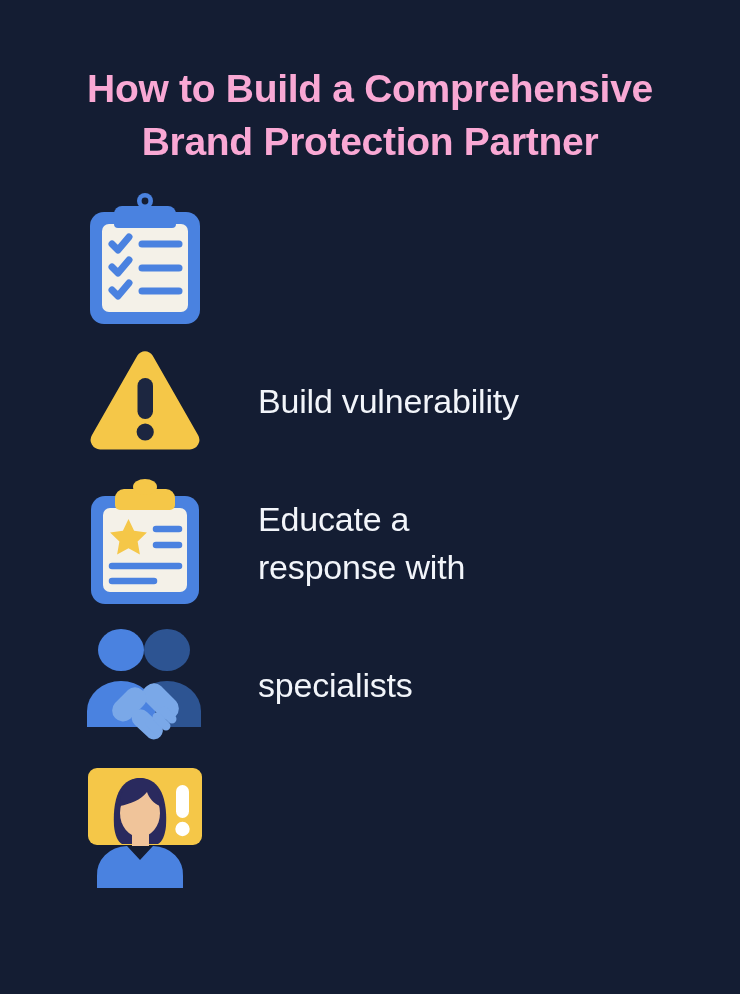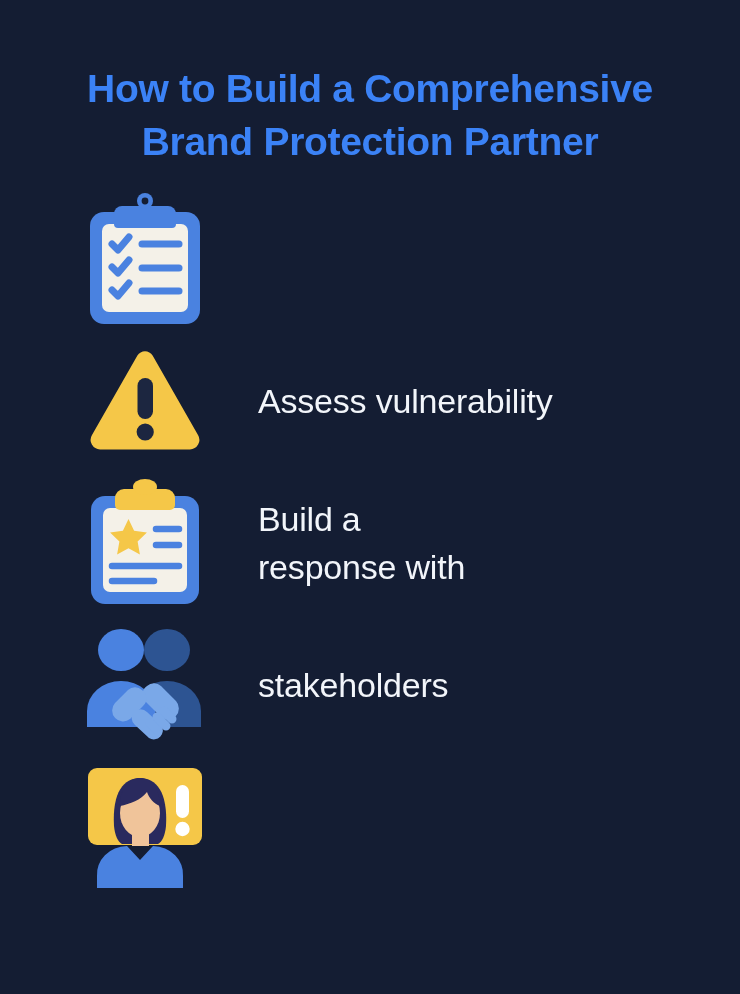--- a/index.html
+++ b/index.html
@@ -25,21 +25,21 @@
     display: flex;
     flex-direction: column;
   }
 
   
   .title-block {
     padding: 62px 46px 0 46px;
     text-align: center;
   }
   .title-line {
-    color: #3b82f6;
+    color: #f9a8d4;
     font-size: 39px;
     font-weight: bold;
     line-height: 53px;
     letter-spacing: -0.3px;
     white-space: nowrap;
   }
 
   
   .steps {
     margin-top: 20px;
@@ -112,42 +112,42 @@
 
     <div class="step-row">
       <div class="step-icon">
         <svg width="118" height="108" viewBox="0 0 118 108" xmlns="http://www.w3.org/2000/svg">
           <path d="M51.4 8.5 a9 9 0 0 1 15.2 0 L112 88 a9.5 9.5 0 0 1 -8.2 14.4 H14.2 A9.5 9.5 0 0 1 6 88 Z" fill="#f5c748"></path>
           <rect x="51.5" y="31" width="15.5" height="41" rx="7.7" fill="#1c2640"></rect>
           <circle cx="59.2" cy="85" r="8.6" fill="#1c2640"></circle>
         </svg>
       </div>
       <div class="step-text">
-        <span class="tline">Assess vulnerability</span>
+        <span class="tline">Build vulnerability</span>
       </div>
     </div>
 
     <div class="step-row">
       <div class="step-icon">
         <svg width="118" height="132" viewBox="0 0 118 132" xmlns="http://www.w3.org/2000/svg">
           <rect x="5" y="19" width="108" height="108" rx="14" fill="#4a82e0"></rect>
           <rect x="17" y="31" width="84" height="84" rx="7" fill="#f4f1e8"></rect>
           <path d="M38 12 h42 a9 9 0 0 1 9 9 v7 a5 5 0 0 1 -5 5 h-50 a5 5 0 0 1 -5 -5 v-7 a9 9 0 0 1 9 -9 z" fill="#f5c748"></path>
           <ellipse cx="59" cy="10" rx="12" ry="8" fill="#f5c748"></ellipse>
           <path d="M42.5 42 l5.6 11.7 12.8 1.8 -9.3 9.1 2.3 12.8 -11.4 -6.1 -11.4 6.1 2.3 -12.8 -9.3 -9.1 12.8 -1.8 z" fill="#f5c748"></path>
           <g stroke="#4a82e0" stroke-width="6.5" stroke-linecap="round">
             <line x1="70" y1="52" x2="93" y2="52"></line>
             <line x1="70" y1="68" x2="93" y2="68"></line>
             <line x1="26" y1="89" x2="93" y2="89"></line>
             <line x1="26" y1="104" x2="68" y2="104"></line>
           </g>
         </svg>
       </div>
       <div class="step-text">
-        <span class="tline">Build a</span>
+        <span class="tline">Educate a</span>
         <span class="tline">response with</span>
       </div>
     </div>
 
     <div class="step-row">
       <div class="step-icon">
         <svg width="122" height="116" viewBox="0 0 122 116" xmlns="http://www.w3.org/2000/svg">
 
           <ellipse cx="83" cy="23" rx="23" ry="21" fill="#2d5492"></ellipse>
           <path d="M49 100 v-16 a34 30 0 0 1 68 0 v16 z" fill="#2d5492"></path>
@@ -159,21 +159,21 @@
           <path d="M58 63 a10 10 0 0 0 -14 0 l-13 13 a11 11 0 0 0 15 16 l13 -13 a10 10 0 0 0 -1 -16 z" fill="#7aa8e8"></path>
           <path d="M50 85 a9 9 0 0 1 13 0 l14 13 a9 9 0 0 1 -12 13 l-14 -13 a9 9 0 0 1 -1 -13 z" fill="#7aa8e8"></path>
           <g stroke="#7aa8e8" stroke-width="9" stroke-linecap="round">
             <line x1="66" y1="96" x2="74" y2="104"></line>
             <line x1="73" y1="90" x2="82" y2="99"></line>
             <line x1="80" y1="84" x2="88" y2="92"></line>
           </g>
         </svg>
       </div>
       <div class="step-text">
-        <span class="tline">stakeholders</span>
+        <span class="tline">specialists</span>
       </div>
     </div>
 
     <div class="step-row">
       <div class="step-icon">
         <svg width="122" height="126" viewBox="0 0 122 126" xmlns="http://www.w3.org/2000/svg">
           <rect x="4" y="4" width="114" height="77" rx="9" fill="#f5c748"></rect>
 
           <rect x="92" y="21" width="13" height="33" rx="6.5" fill="#ffffff"></rect>
           <circle cx="98.5" cy="65" r="7.2" fill="#ffffff"></circle>

